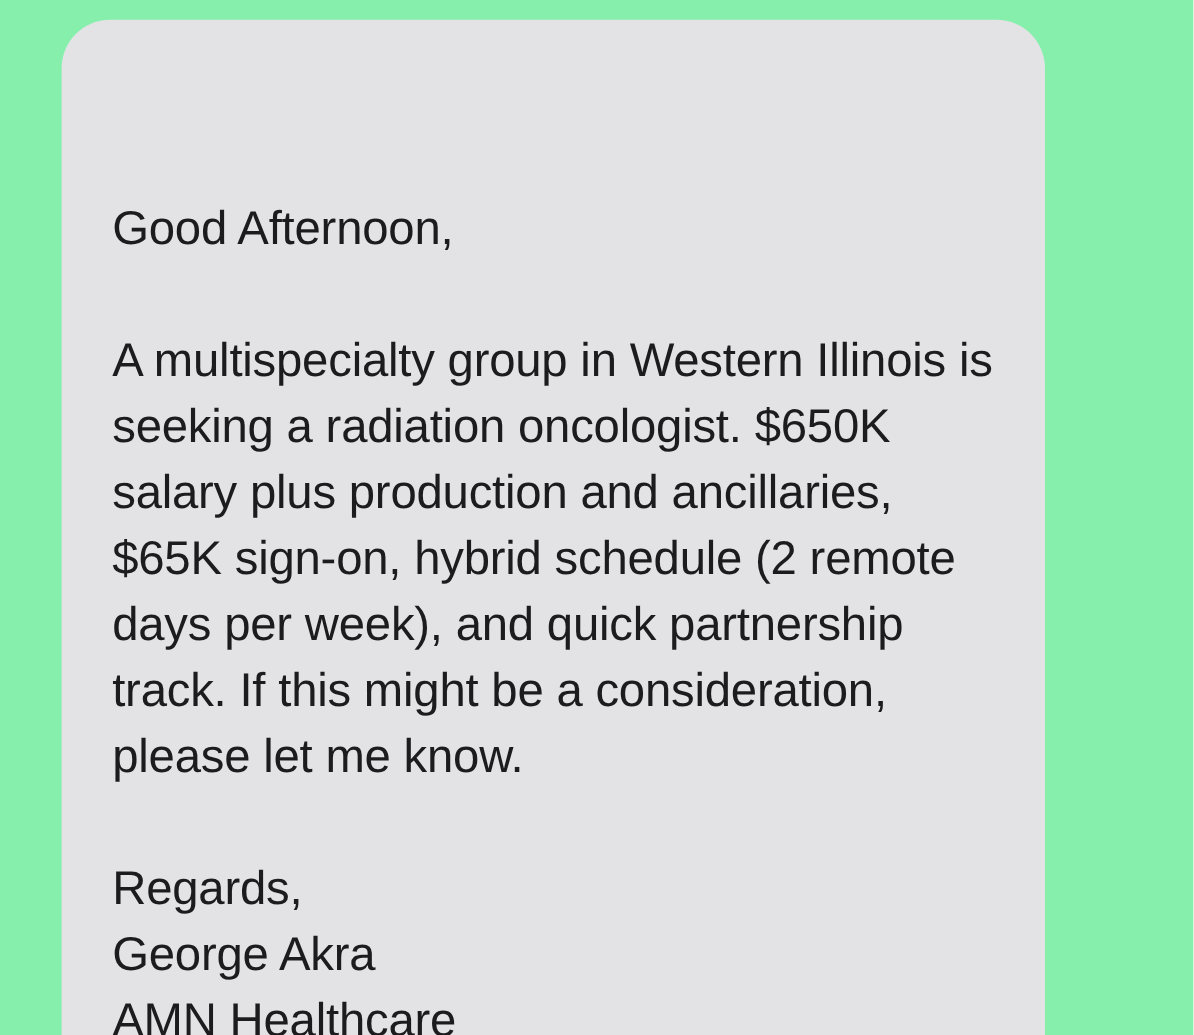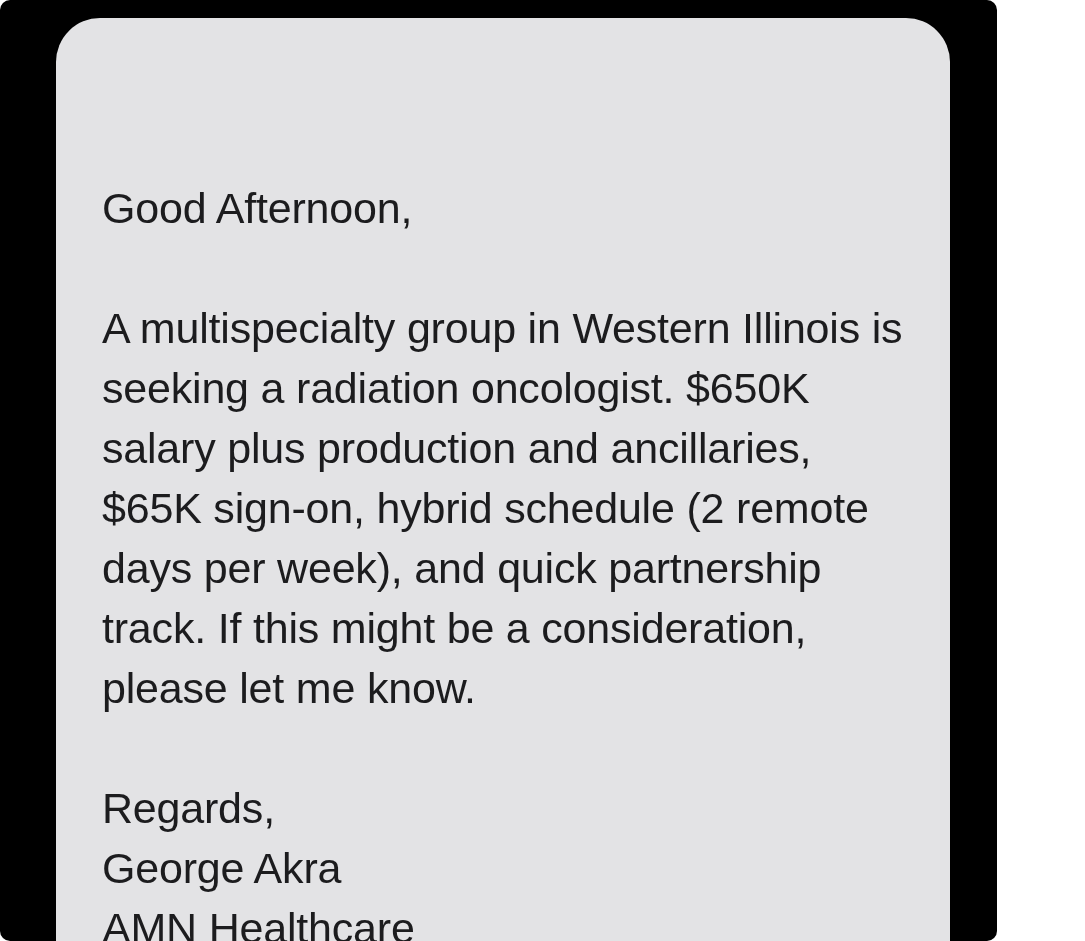--- a/index.html
+++ b/index.html
@@ -8,24 +8,23 @@
     background: #ffffff;
   }
   body {
     width: 1085px;
     height: 941px;
     font-family: "Liberation Sans", sans-serif;
     overflow: hidden;
   }
   .conversation {
     position: relative;
-    width: 997px;
+    width: 1085px;
     height: 941px;
-    background: #000000;
-    border-radius: 10px;
+    background: #86efac;
   }
   .message-row {
     position: absolute;
     left: 0;
     top: 0;
     width: 1085px;
     display: flex;
     justify-content: flex-start;
   }
   .bubble-wrap {

